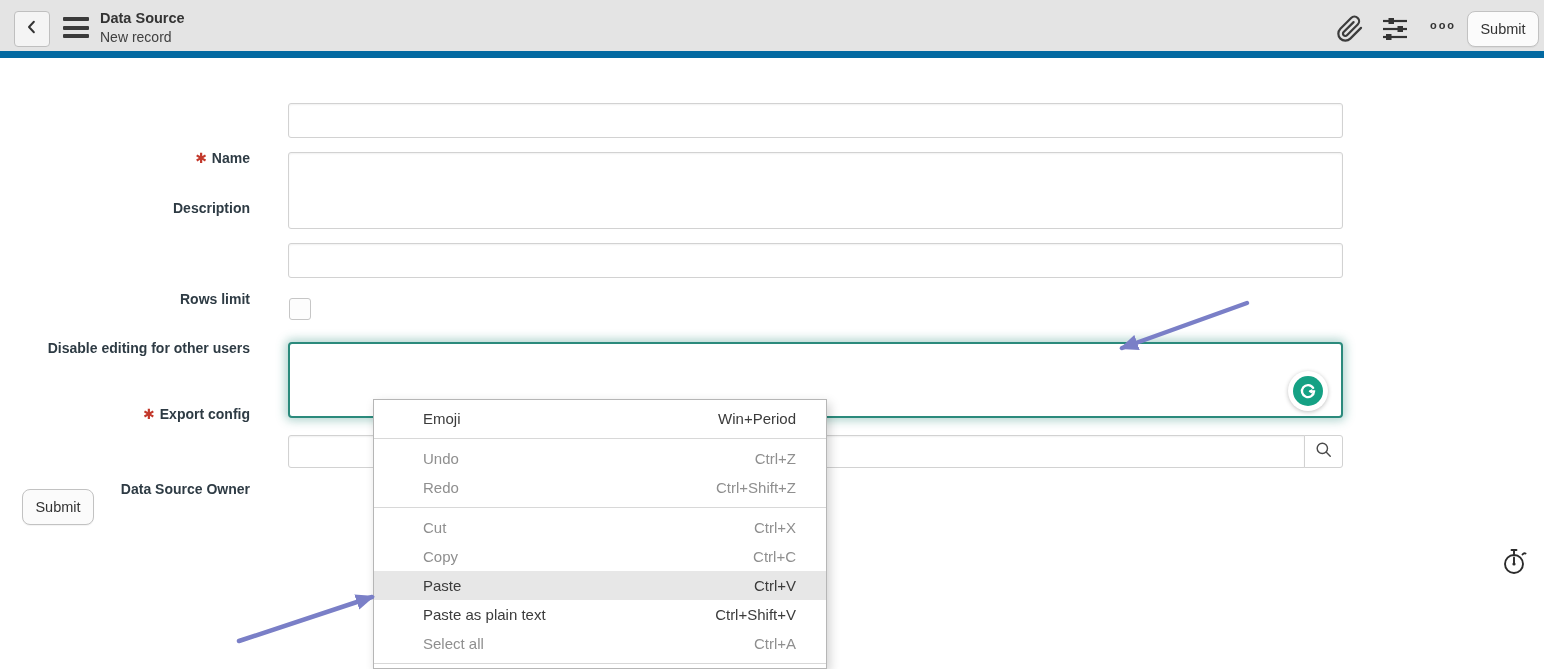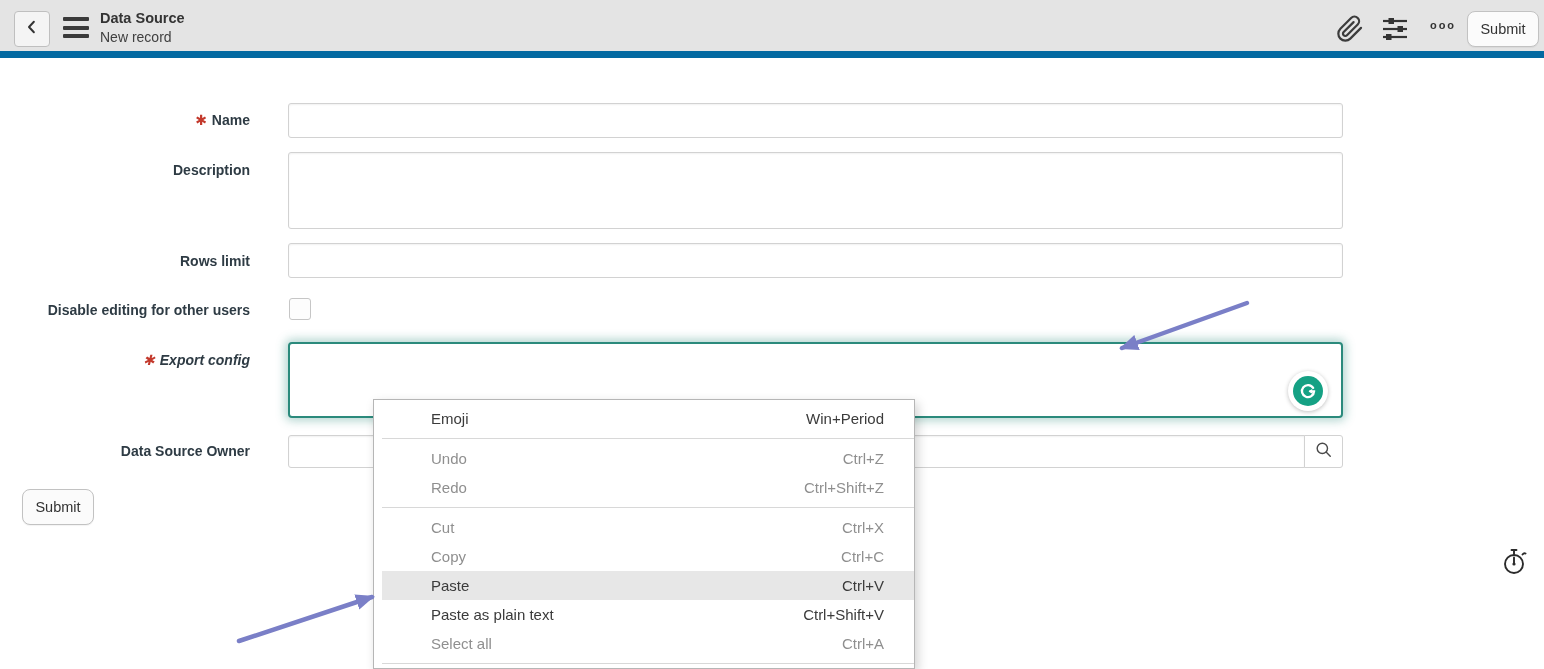--- a/index.html
+++ b/index.html
@@ -33,21 +33,21 @@
     background:#fbfbfb;border:1px solid #c2c2c2;border-radius:8px;
     font-size:14.5px;color:#333;display:flex;align-items:center;justify-content:center;
     cursor:pointer;box-sizing:border-box;box-shadow:0 1px 1px rgba(0,0,0,.05);
   }
   .hdr-submit{position:absolute;left:1467px;top:11px;width:72px;height:36px;}
   .ftr-submit{position:absolute;left:22px;top:489px;width:72px;height:36px;}
 
   
   .f-label{
     position:absolute;left:10px;width:240px;text-align:right;
-    font-size:14px;font-weight:700;color:#2e3b44;line-height:20px;white-space:nowrap;
+    font-size:14px;font-weight:700;color:#2e3b44;line-height:20px;white-space:nowrap;margin-top:38px;
   }
   .req{color:#c3392c;font-size:14px;margin-right:5px;font-weight:400;}
   .inp{
     position:absolute;left:288px;width:1055px;background:#fff;
     border:1px solid #d2d2d2;border-radius:3px;box-sizing:border-box;
     box-shadow:inset 0 1px 2px rgba(0,0,0,.06);
     font-family:"Liberation Sans",sans-serif;font-size:14px;color:#333;
     padding:4px 8px;resize:none;outline:none;
   }
   .inp-name{top:103px;height:35px;}
@@ -73,24 +73,24 @@
   }
   .inp-owner{top:435px;height:33px;width:1017px;border-radius:3px 0 0 3px;}
   .search-btn{
     position:absolute;left:1304px;top:435px;width:39px;height:33px;
     background:#fff;border:1px solid #d2d2d2;border-radius:0 3px 3px 0;box-sizing:border-box;
     display:flex;align-items:center;justify-content:center;cursor:pointer;
   }
 
   
   .ctx-menu{
-    position:absolute;left:373px;top:399px;width:542px;height:270px;
+    position:absolute;left:373px;top:399px;width:454px;height:270px;
     background:#fff;border:1px solid #b6b6b6;box-sizing:border-box;
     box-shadow:3px 4px 10px rgba(0,0,0,.18);
-    padding-top:4px;z-index:40;font-size:15px;padding-left:8px;
+    padding-top:4px;z-index:40;font-size:15px;
   }
   .mi{
     height:29px;display:flex;align-items:center;justify-content:space-between;
     padding:0 30px 0 49px;color:#3b3b3b;cursor:default;
   }
   .mi.enabled{cursor:pointer;}
   .mi.disabled{color:#8f8f8f;}
   .mi.highlight{background:#e7e7e7;}
   .mi .sc{font-size:15px;margin-left:8px;}
   .msep{border-top:1px solid #d8d8d8;margin:5px 0;}
@@ -150,21 +150,21 @@
 
 <label class="f-label" style="top:160px;"><span>Description</span></label>
 <textarea class="inp inp-desc" style=""></textarea>
 
 <label class="f-label" style="top:251px;"><span>Rows limit</span></label>
 <input class="inp inp-rows" type="text" style="">
 
 <label class="f-label" style="top:300px;"><span>Disable editing for other users</span></label>
 <div class="checkbox"></div>
 
-<label class="f-label" style="top:350px;font-style:italic;"><span class="req">✱</span><span>Export config</span></label>
+<label class="f-label" style="top:366px;"><span class="req">✱</span><span>Export config</span></label>
 <textarea class="inp inp-export" style=""></textarea>
 <div class="grammarly">
   <div class="g-inner">
     <svg width="22" height="22" viewBox="0 0 24 24">
       <path d="M17.6 8.6 A6.6 6.6 0 1 0 18.6 12.4 L14.4 12.4" fill="none" stroke="#fff" stroke-width="2.5" stroke-linecap="round"></path>
       <path d="M16.6 9.9 L12.6 12.4 L16.6 14.9 Z" fill="#fff"></path>
     </svg>
   </div>
 </div>
 

